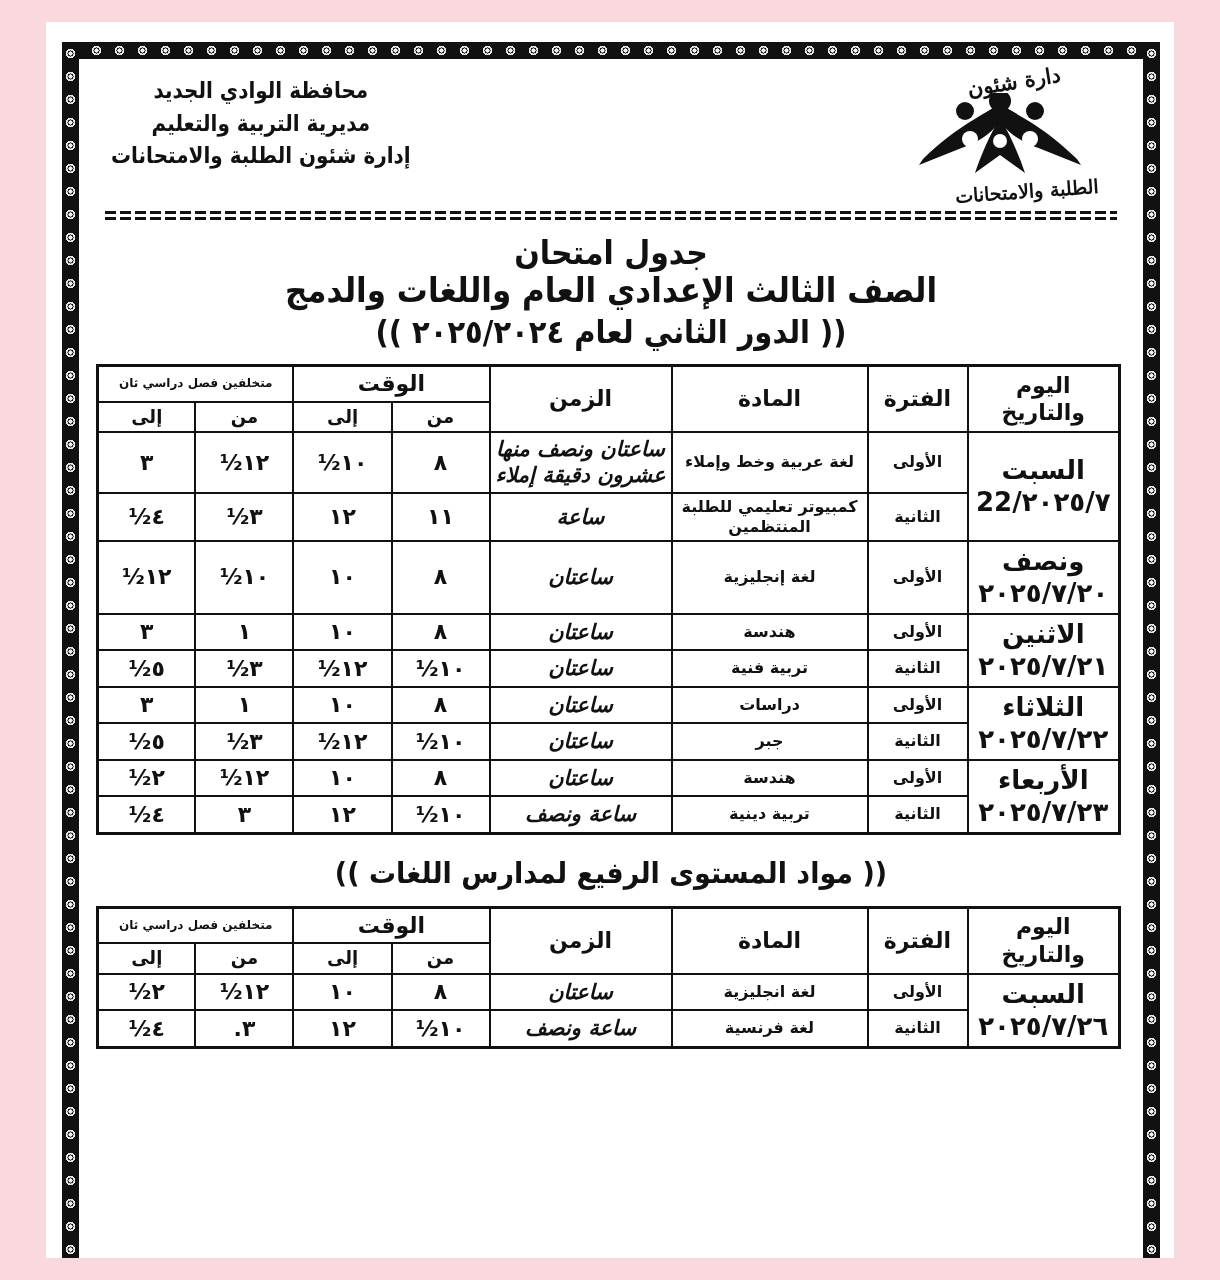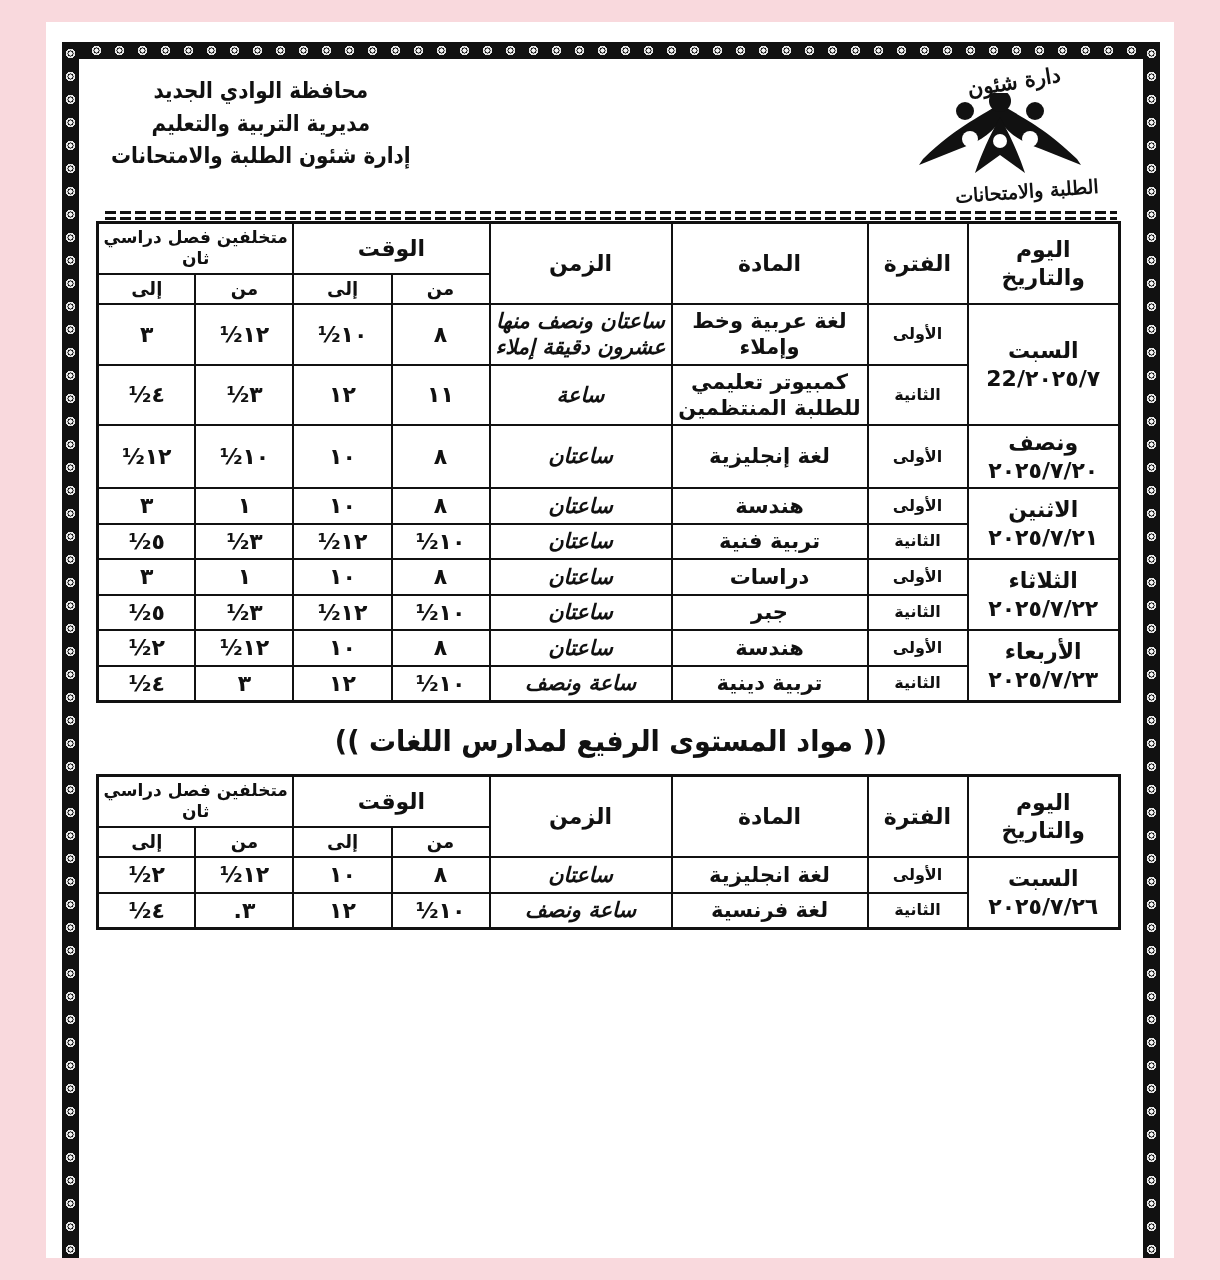--- a/index.html
+++ b/index.html
@@ -160,26 +160,26 @@
   }
   table.sched { border-width: 3px; }
   table.sched th, table.sched td {
     text-align: center;
     vertical-align: middle;
     font-weight: bold;
     padding: 3px 2px;
     line-height: 1.25;
   }
   th.h-main  { font-size: 22px; }
-  th.h-small { font-size: 17px; }
+  th.h-small { font-size: 12px; }
   th.h-sub   { font-size: 18px; }
 
-  td.c-day     { font-size: 22px; line-height: 1.35; }
+  td.c-day     { font-size: 26px; line-height: 1.35; }
   td.c-period  { font-size: 16px; }
-  td.c-subject { font-size: 21px; line-height: 1.3; }
+  td.c-subject { font-size: 16px; line-height: 1.3; }
   td.c-dur     { font-size: 21px; line-height: 1.3; font-style: italic; }
   td.c-num     { font-size: 22px; }
 
   
   col.w-day    { width: 152px; }
   col.w-period { width: 100px; }
   col.w-subj   { width: 196px; }
   col.w-dur    { width: 182px; }
   col.w-from   { width: 98px; }
   col.w-to     { width: 98px; }
@@ -222,20 +222,25 @@
 
         <div class="org-lines">
           <div>محافظة الوادي الجديد</div>
           <div>مديرية التربية والتعليم</div>
           <div>إدارة شئون الطلبة والامتحانات</div>
         </div>
       </div>
 
       <div class="dashed-rule"></div>
 
+      <div class="title-block">
+        <div class="title-1">جدول امتحان</div>
+        <div class="title-2">الصف الثالث الإعدادي العام واللغات والدمج</div>
+        <div class="title-3">(( الدور الثاني لعام ٢٠٢٥/٢٠٢٤ ))</div>
+      </div>
 
       <table class="sched">
         <colgroup>
           <col class="w-day">
             <col class="w-period">
             <col class="w-subj">
             <col class="w-dur">
           <col class="w-from">
             <col class="w-to">
             <col class="w-mfrom">

